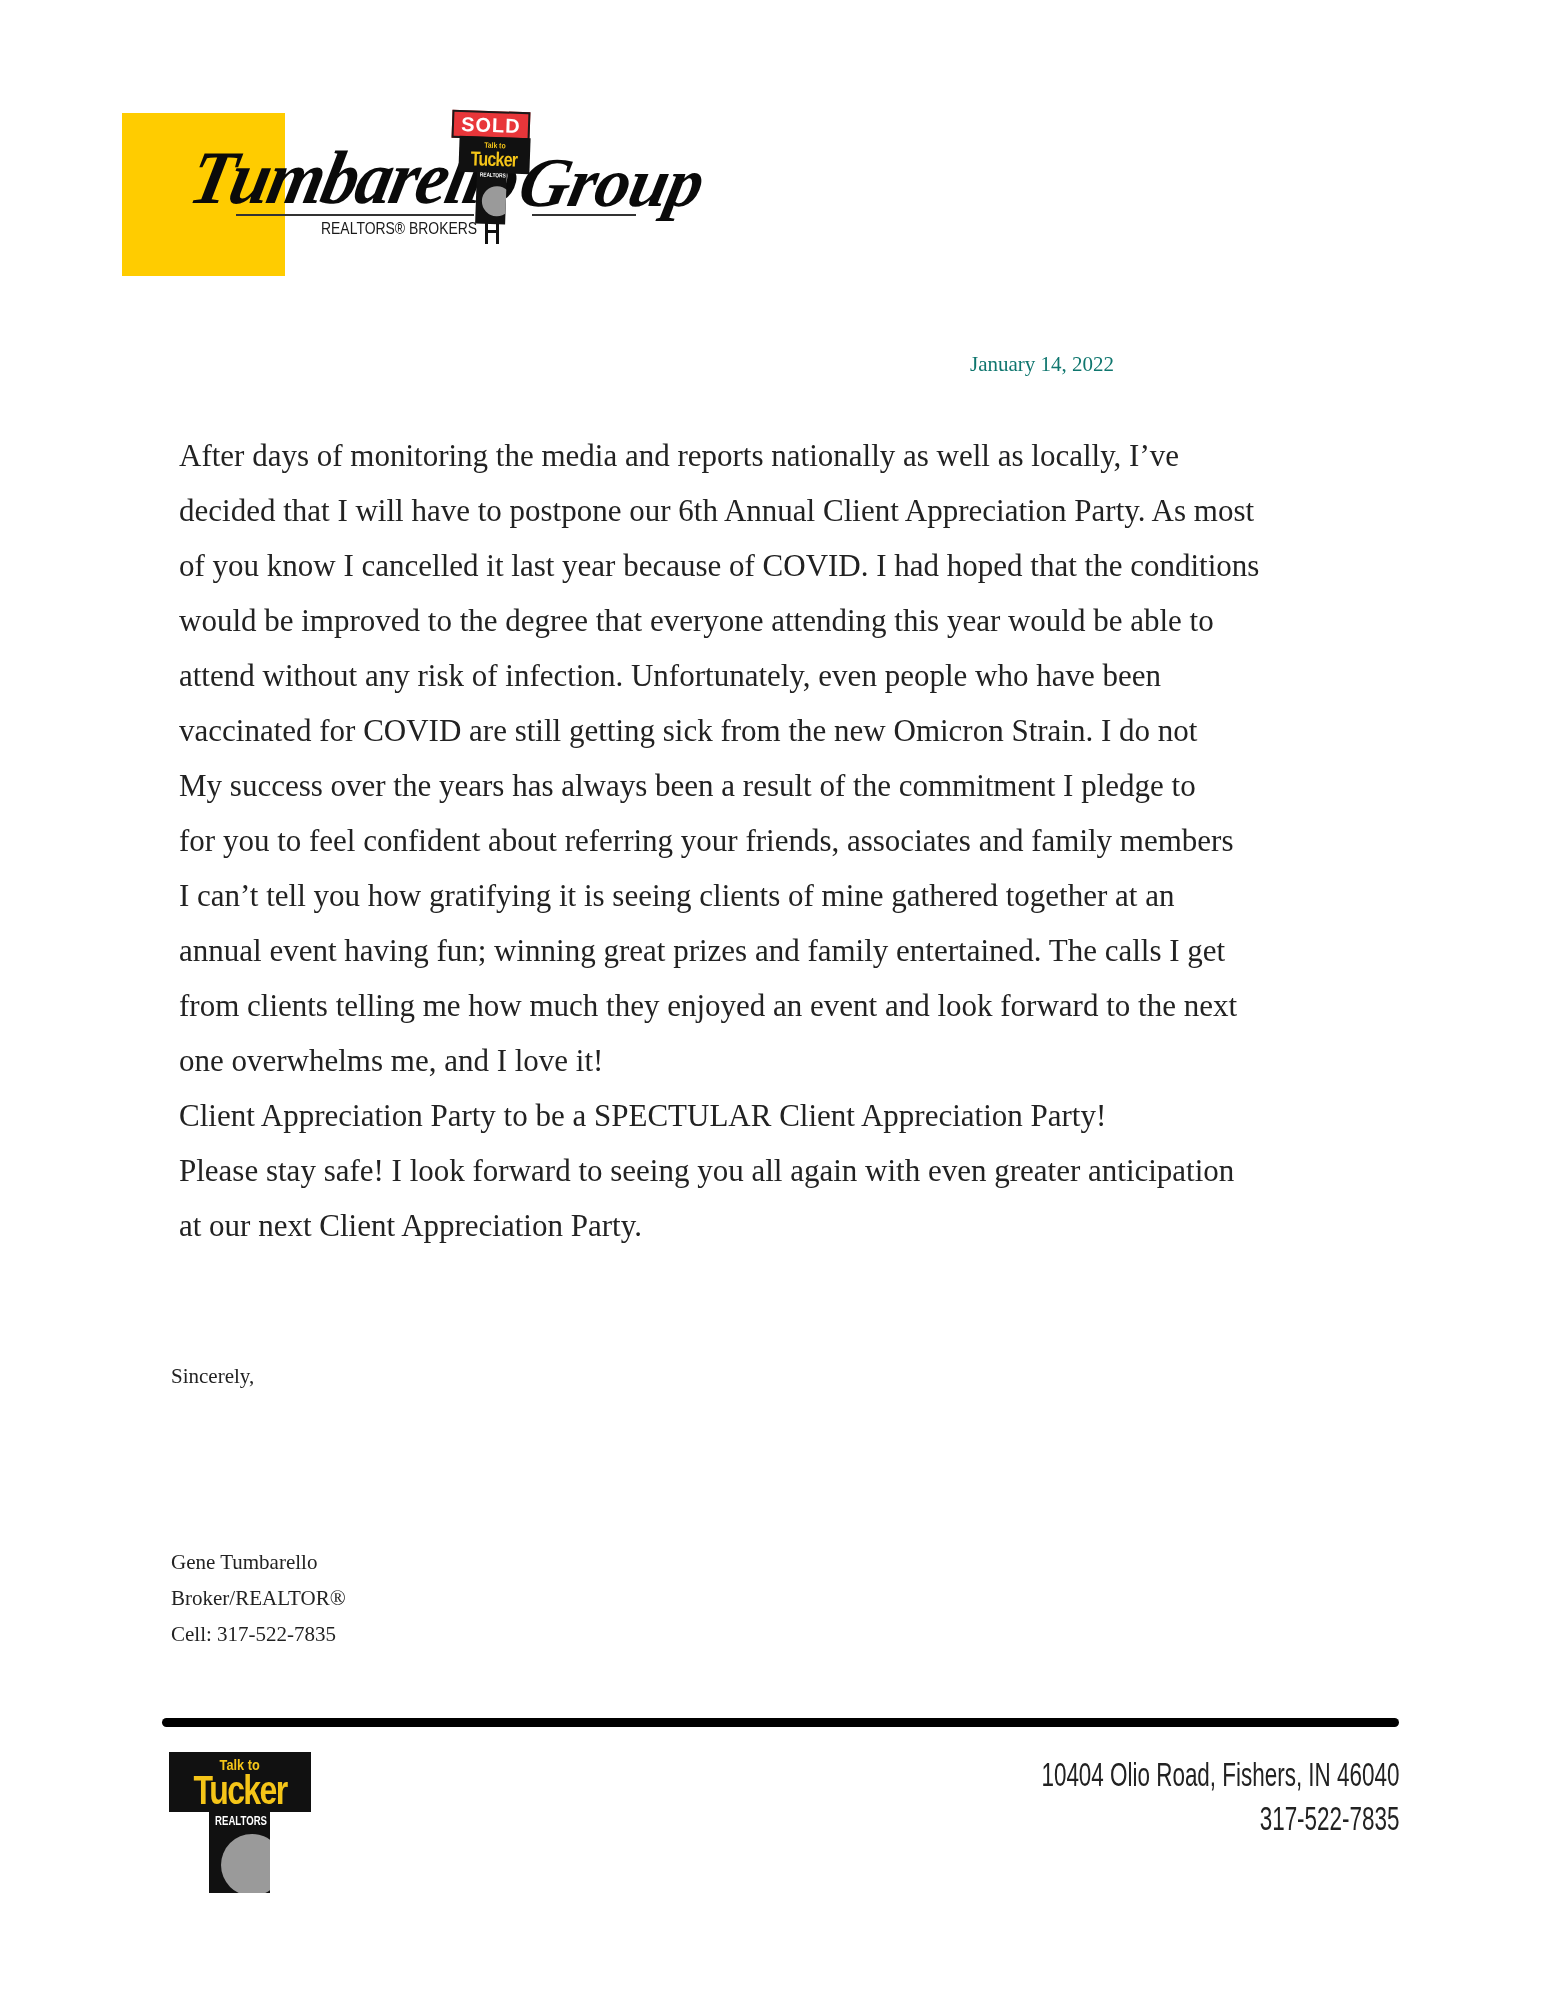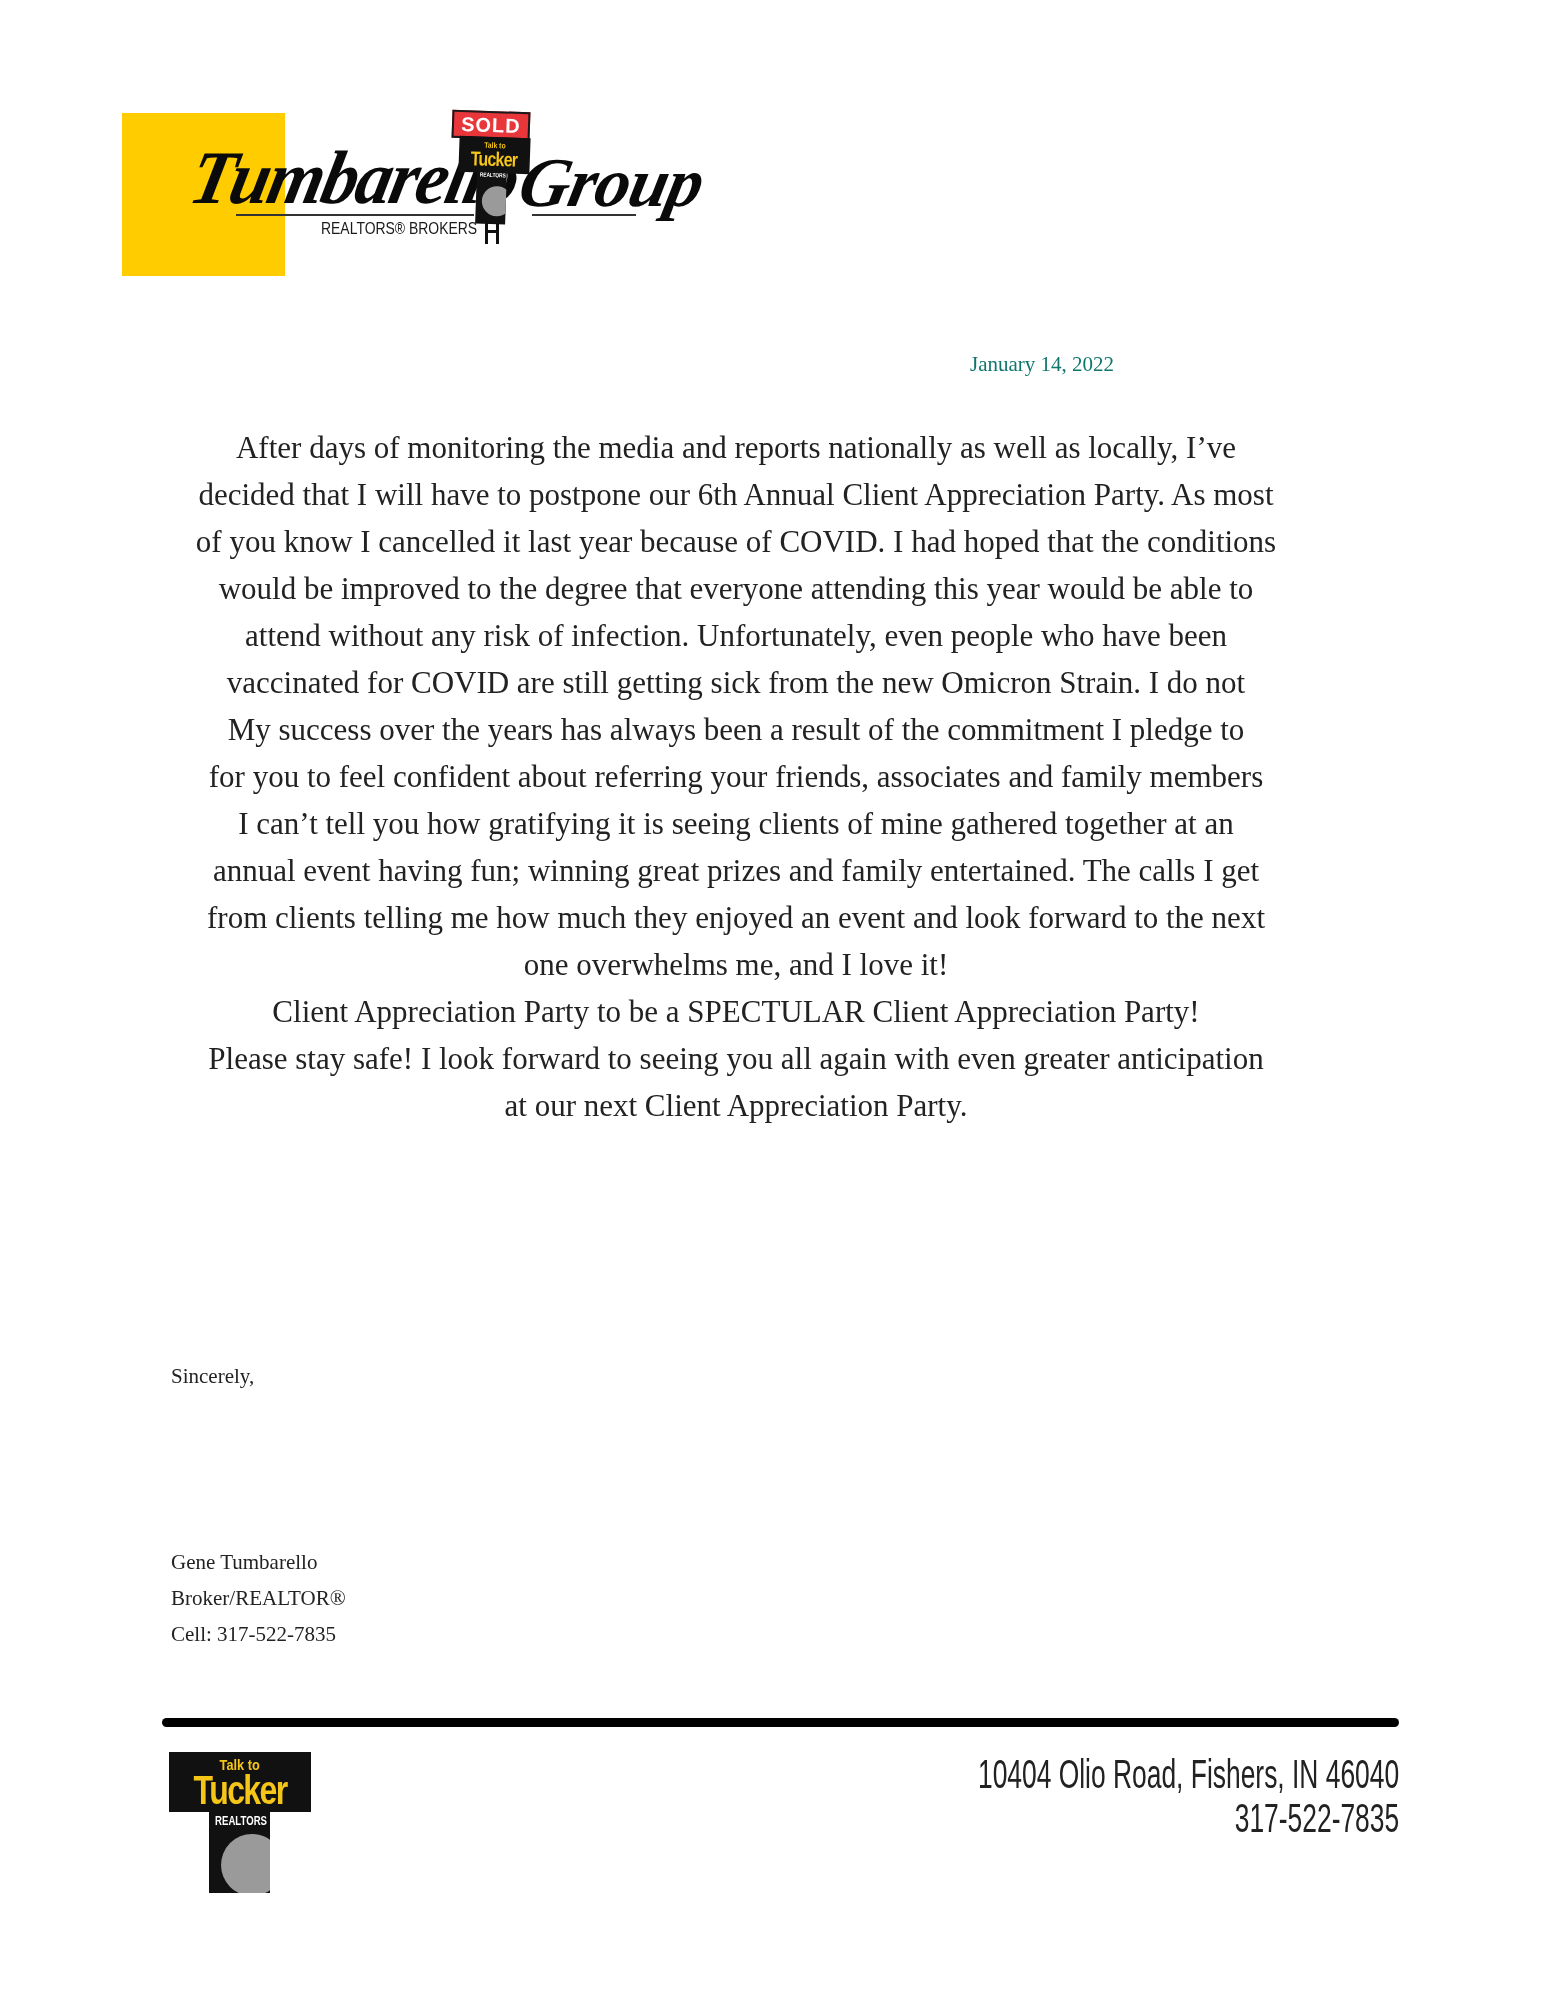--- a/index.html
+++ b/index.html
@@ -23,33 +23,33 @@
   #sign-stem { left: 476px; top: 172px; width: 30px; height: 52px; background: #111; transform: rotate(2deg); overflow: hidden; }
   .realtors-tiny { color: #fff; font-family: "Liberation Sans", "DejaVu Sans", sans-serif; font-weight: bold; font-size: 6px; line-height: 7px; text-align: center; transform: scaleX(0.8); }
   .globe { position: absolute; border-radius: 50%; background: #9a9a9a; }
   #sign-post-l { left: 485px; top: 222px; width: 3px; height: 22px; background: #111; }
   #sign-post-r { left: 496px; top: 222px; width: 3px; height: 22px; background: #111; }
   #sign-post-bar { left: 485px; top: 230px; width: 14px; height: 3px; background: #111; }
 
   
   #date { left: 970px; top: 352px; font-size: 21px; line-height: 24px; color: #0f766e; white-space: nowrap; }
   #body { left: 171px; top: 424px; width: 1130px; font-size: 31px; line-height: 47px; color: #222; }
-  #body p { margin: 0; white-space: nowrap; text-align: center; }
+  #body p { margin: 8px; white-space: nowrap; }
   #closing { left: 171px; top: 1364px; font-size: 21px; line-height: 24px; }
   #signature { left: 171px; top: 1544px; font-size: 21px; line-height: 36px; }
   #signature div { white-space: nowrap; }
 
   
   #divider { left: 162px; top: 1718px; width: 1237px; height: 9px; background: #000; border-radius: 5px; }
   #footer-board { left: 169px; top: 1752px; width: 142px; height: 60px; background: #111; display: flex; flex-direction: column; align-items: center; justify-content: center; }
   #footer-board .talk-small { font-size: 15px; line-height: 15px; }
   #footer-board .tucker-big { font-size: 40px; line-height: 36px; letter-spacing: -2px; }
   #footer-stem { left: 209px; top: 1812px; width: 61px; height: 81px; background: #111; overflow: hidden; }
   #footer-stem .realtors-tiny { font-size: 12px; line-height: 14px; margin-top: 2px; }
-  #address { right: 146px; top: 1752px; text-align: right; font-family: "Liberation Sans", "DejaVu Sans", sans-serif; font-size: 40px; line-height: 44px; color: #222; }
+  #address { right: 146px; top: 1752px; text-align: right; font-family: "Liberation Sans", "DejaVu Sans", sans-serif; font-size: 34px; line-height: 44px; color: #222; }
   #address div { white-space: nowrap; transform: scaleX(0.66); transform-origin: right center; }
 </style>
 </head>
 <body>
 
 <div class="abs" id="yellow-block"></div>
 <div class="abs" id="script-left">Tumbarello</div>
 <div class="abs" id="rule-left"></div>
 <div class="abs" id="rule-right"></div>
 <div class="abs" id="script-right">Group</div>

